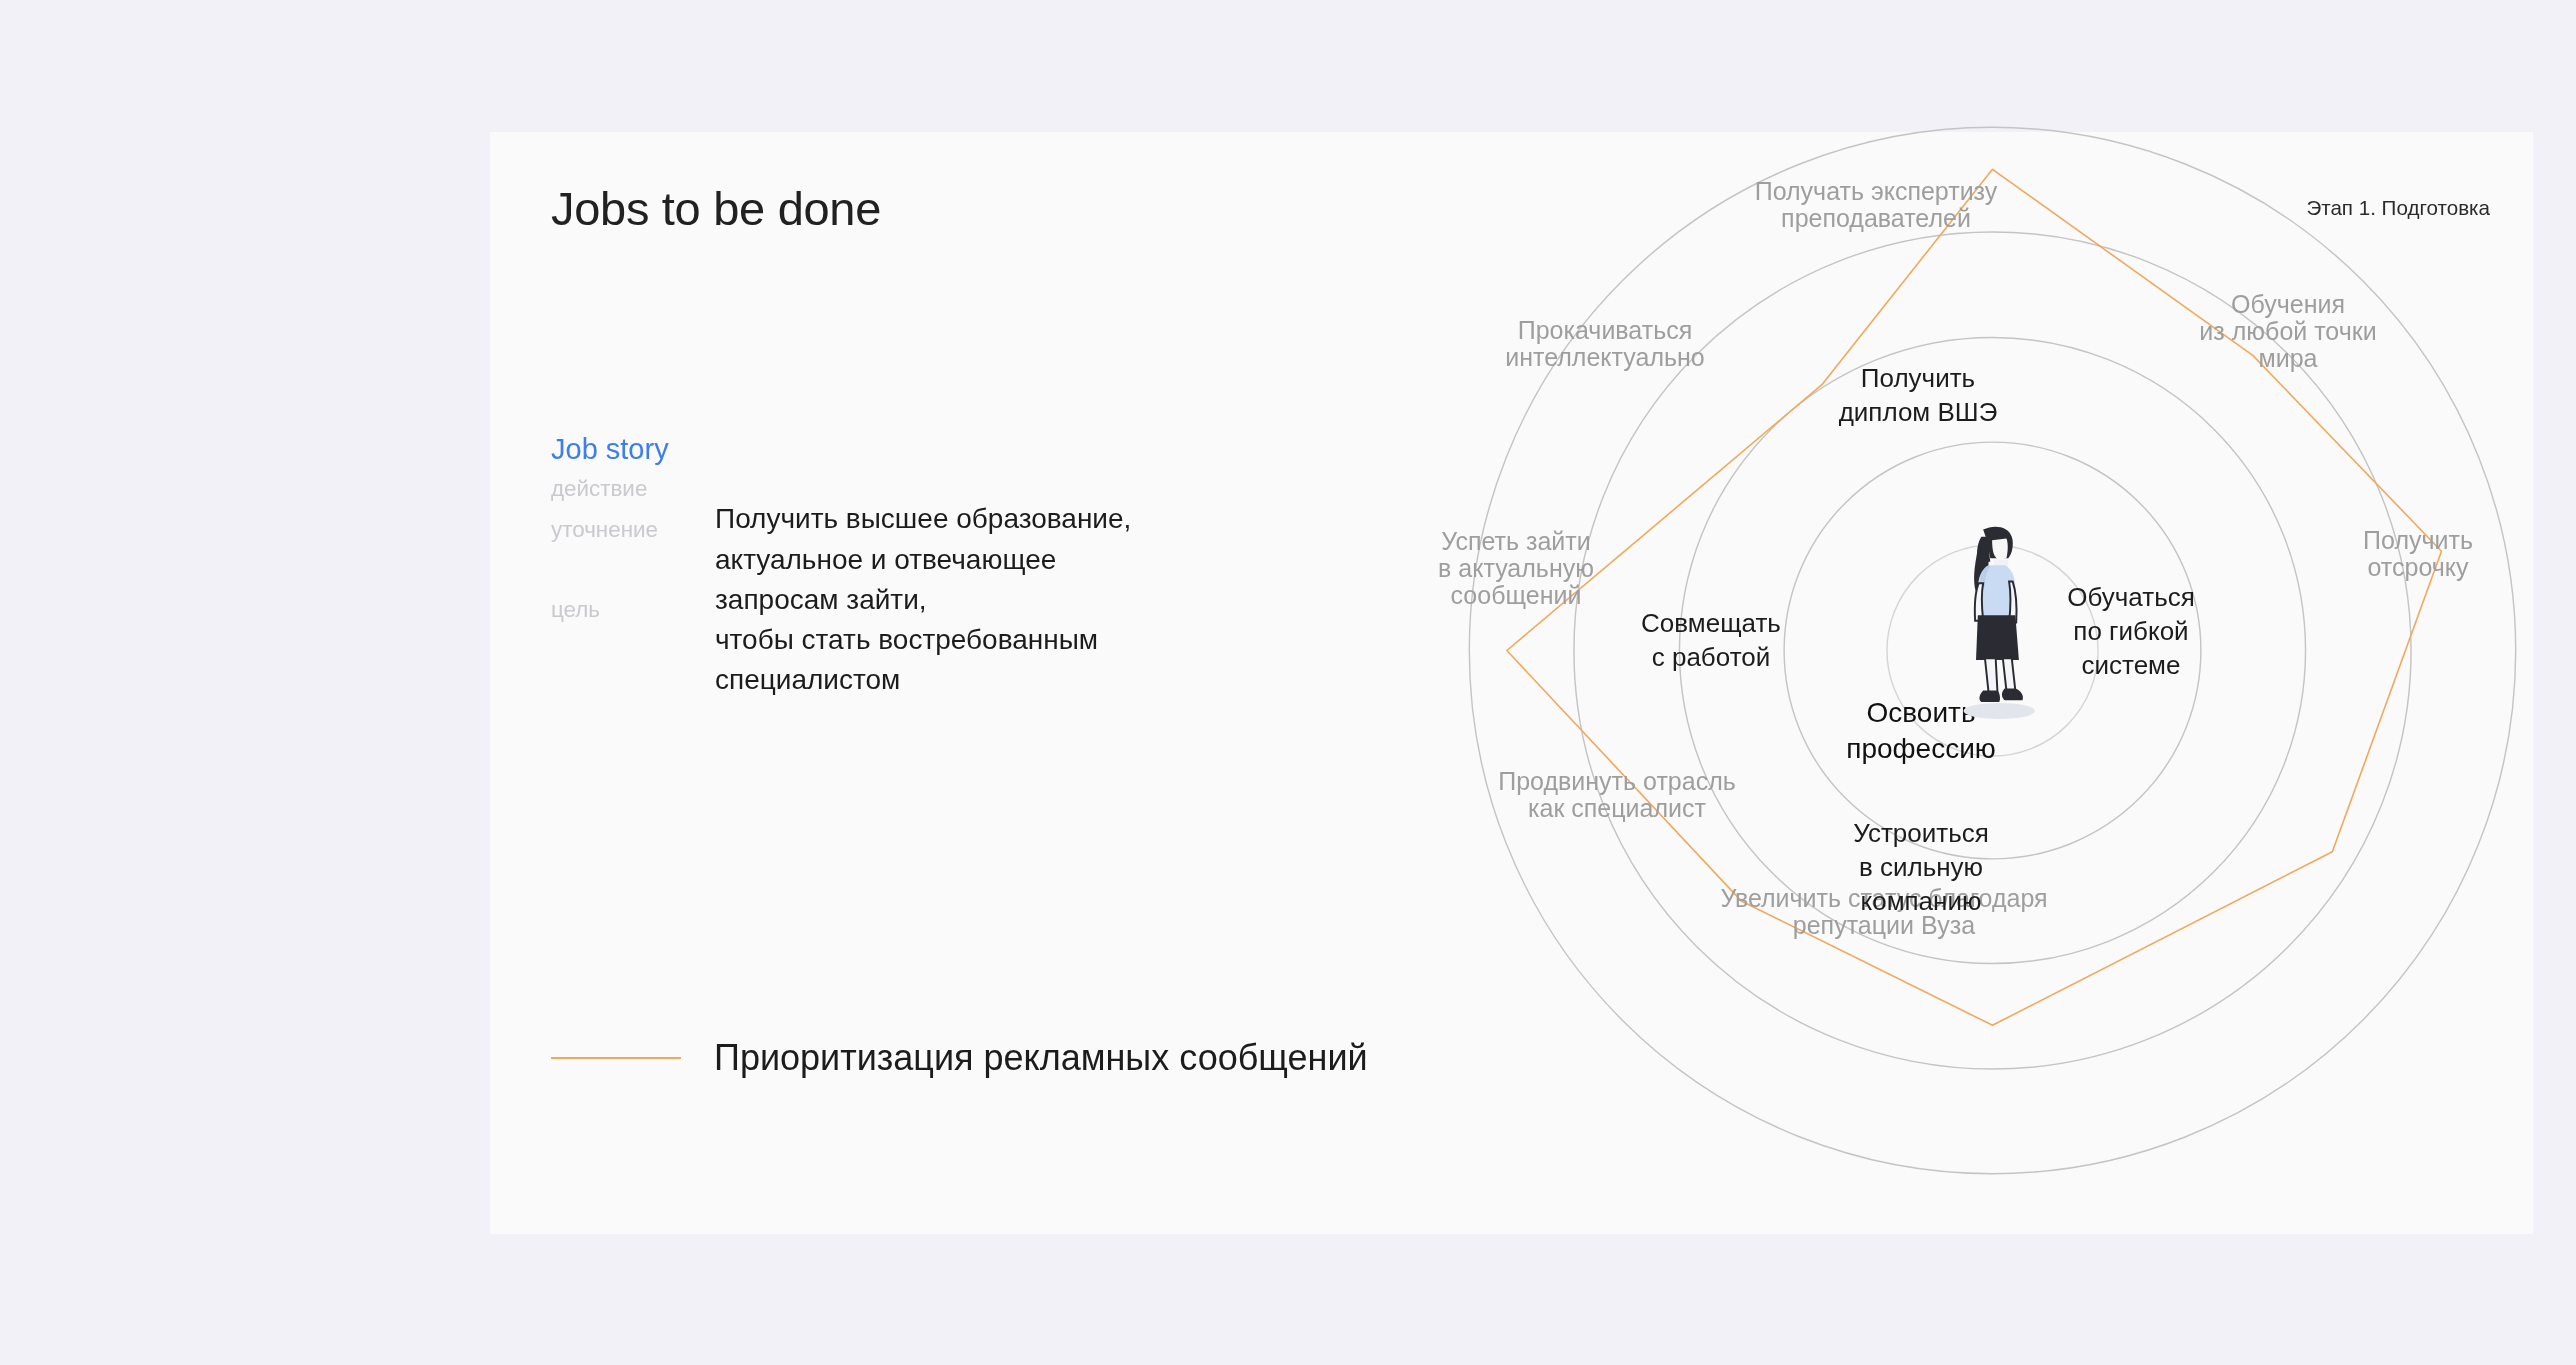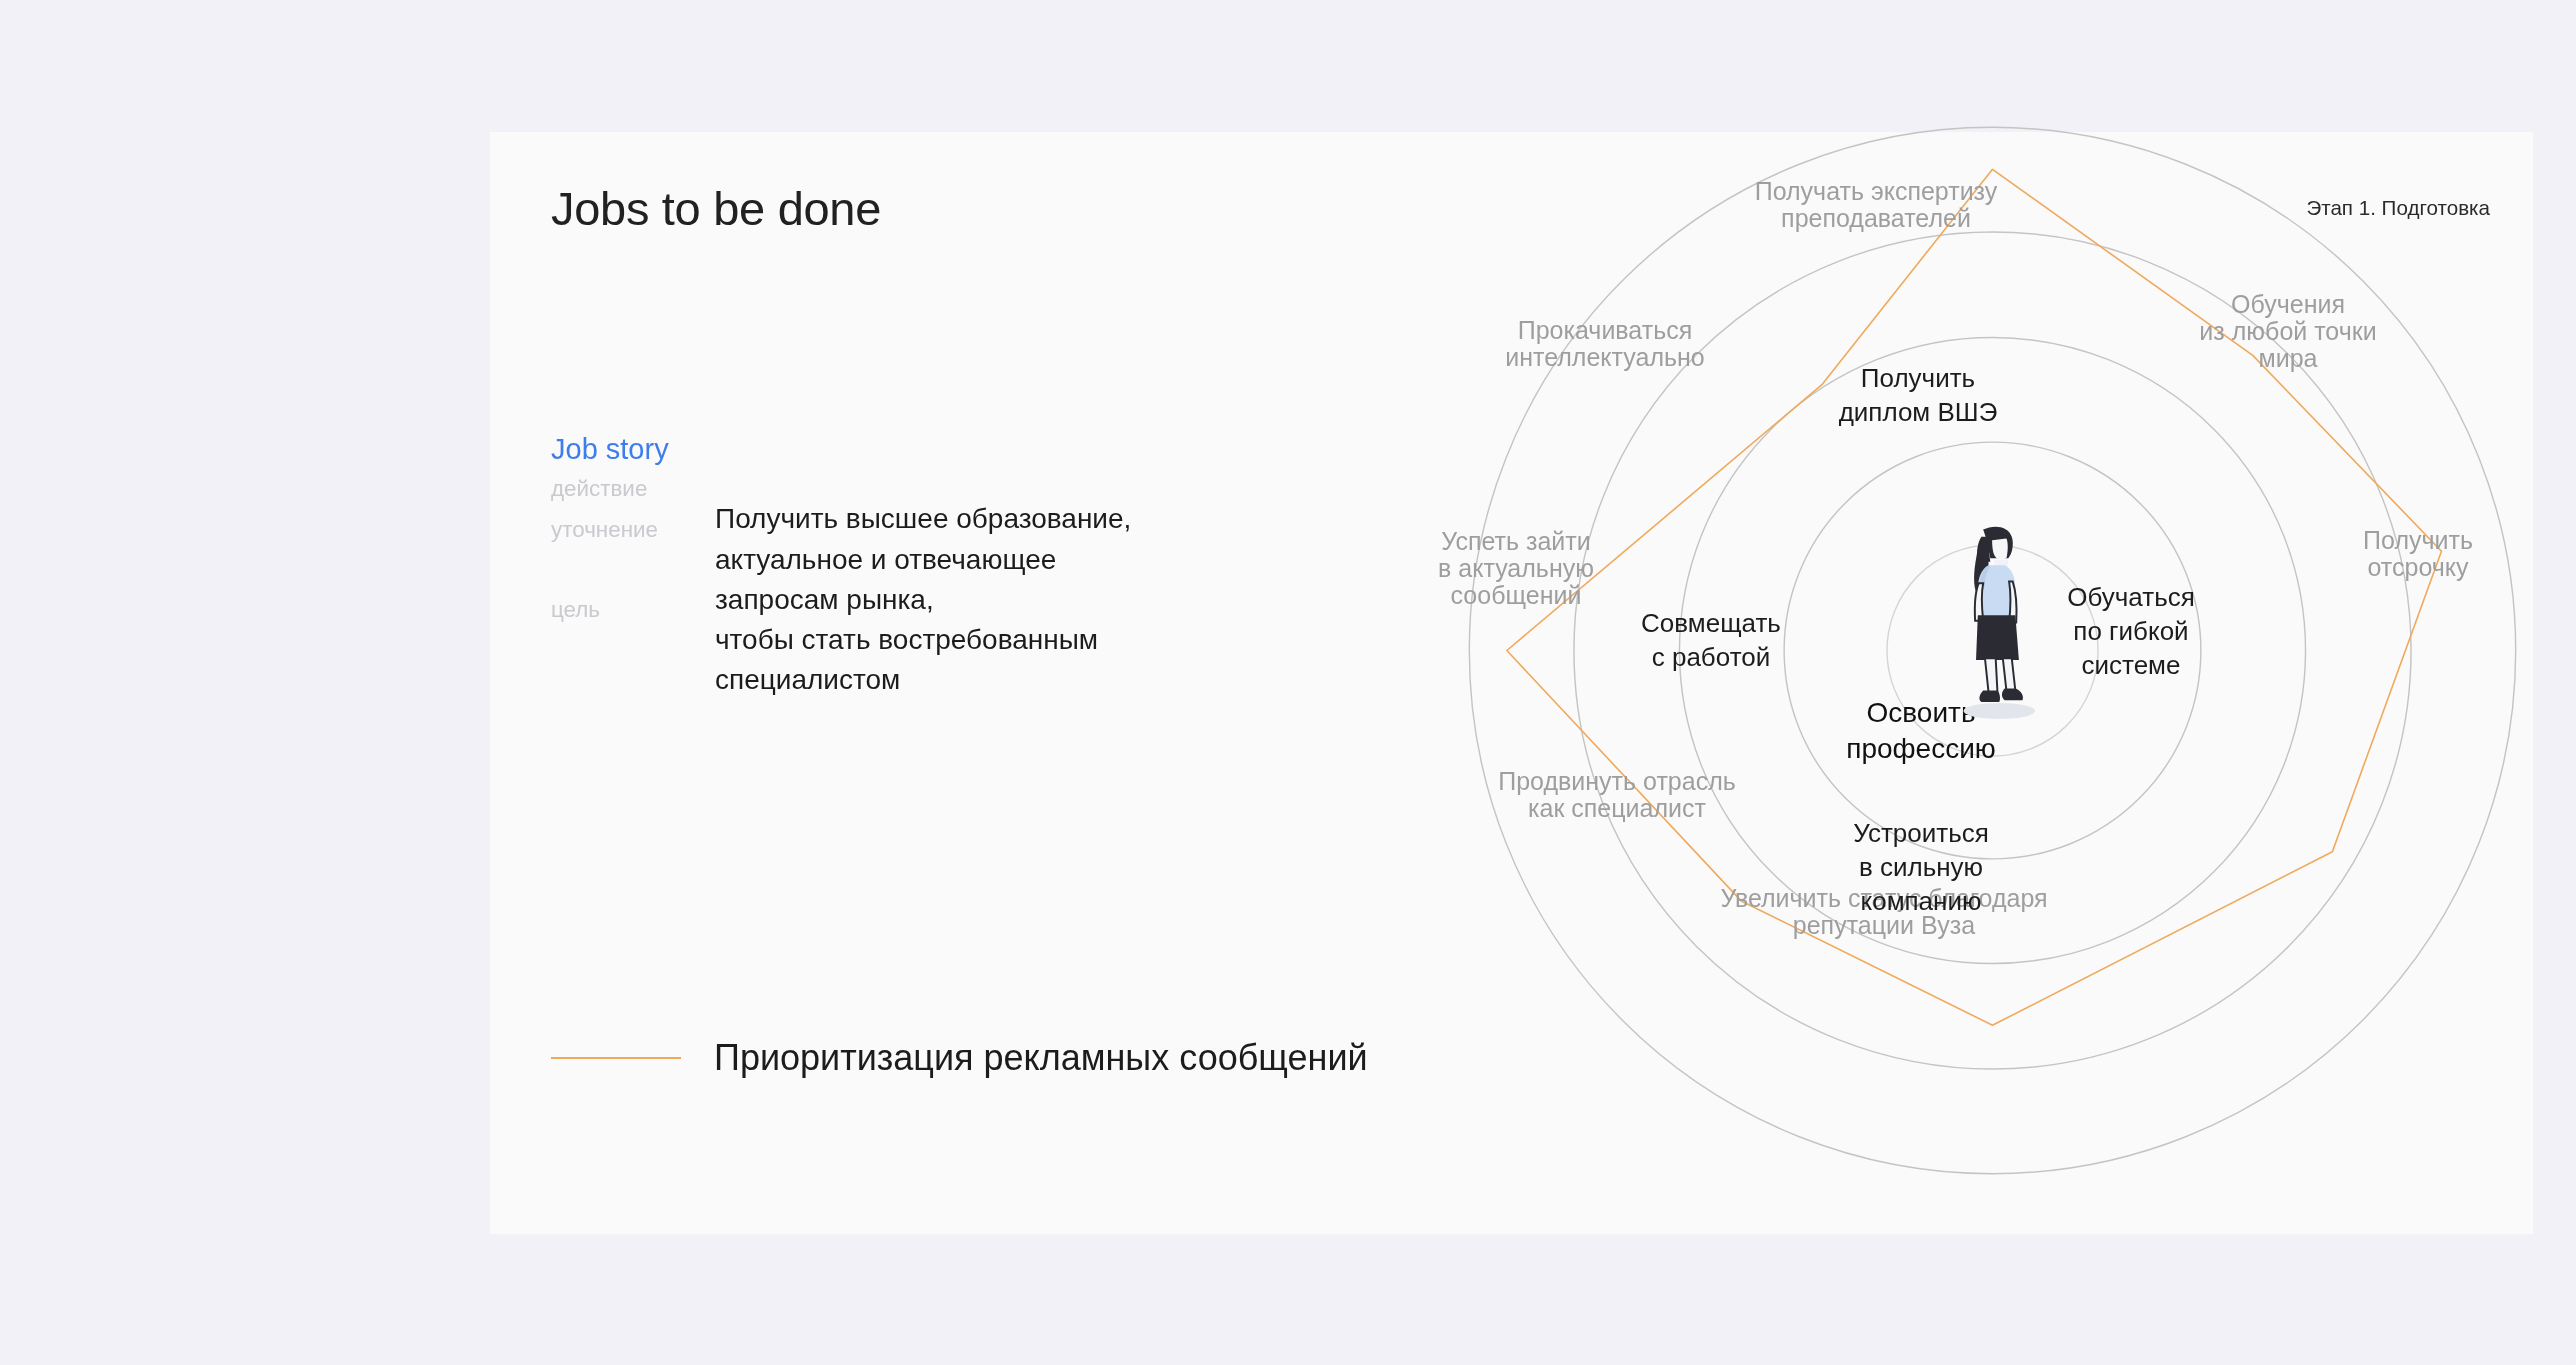--- a/index.html
+++ b/index.html
@@ -176,21 +176,21 @@
   <div id="jobstory-heading">Job story</div>
 
   <div class="story-row" id="row-action">
     <div class="story-label">действие</div>
     <div class="story-text">Получить высшее образование,</div>
   </div>
 
   <div class="story-row" id="row-detail">
     <div class="story-label">уточнение</div>
     <div class="story-text">актуальное и отвечающее
-запросам рынка,</div>
+запросам зайти,</div>
   </div>
 
   <div class="story-row" id="row-goal">
     <div class="story-label">цель</div>
     <div class="story-text">чтобы стать востребованным
 специалистом</div>
   </div>
 
   <div id="legend">
     <div id="legend-swatch"></div>

